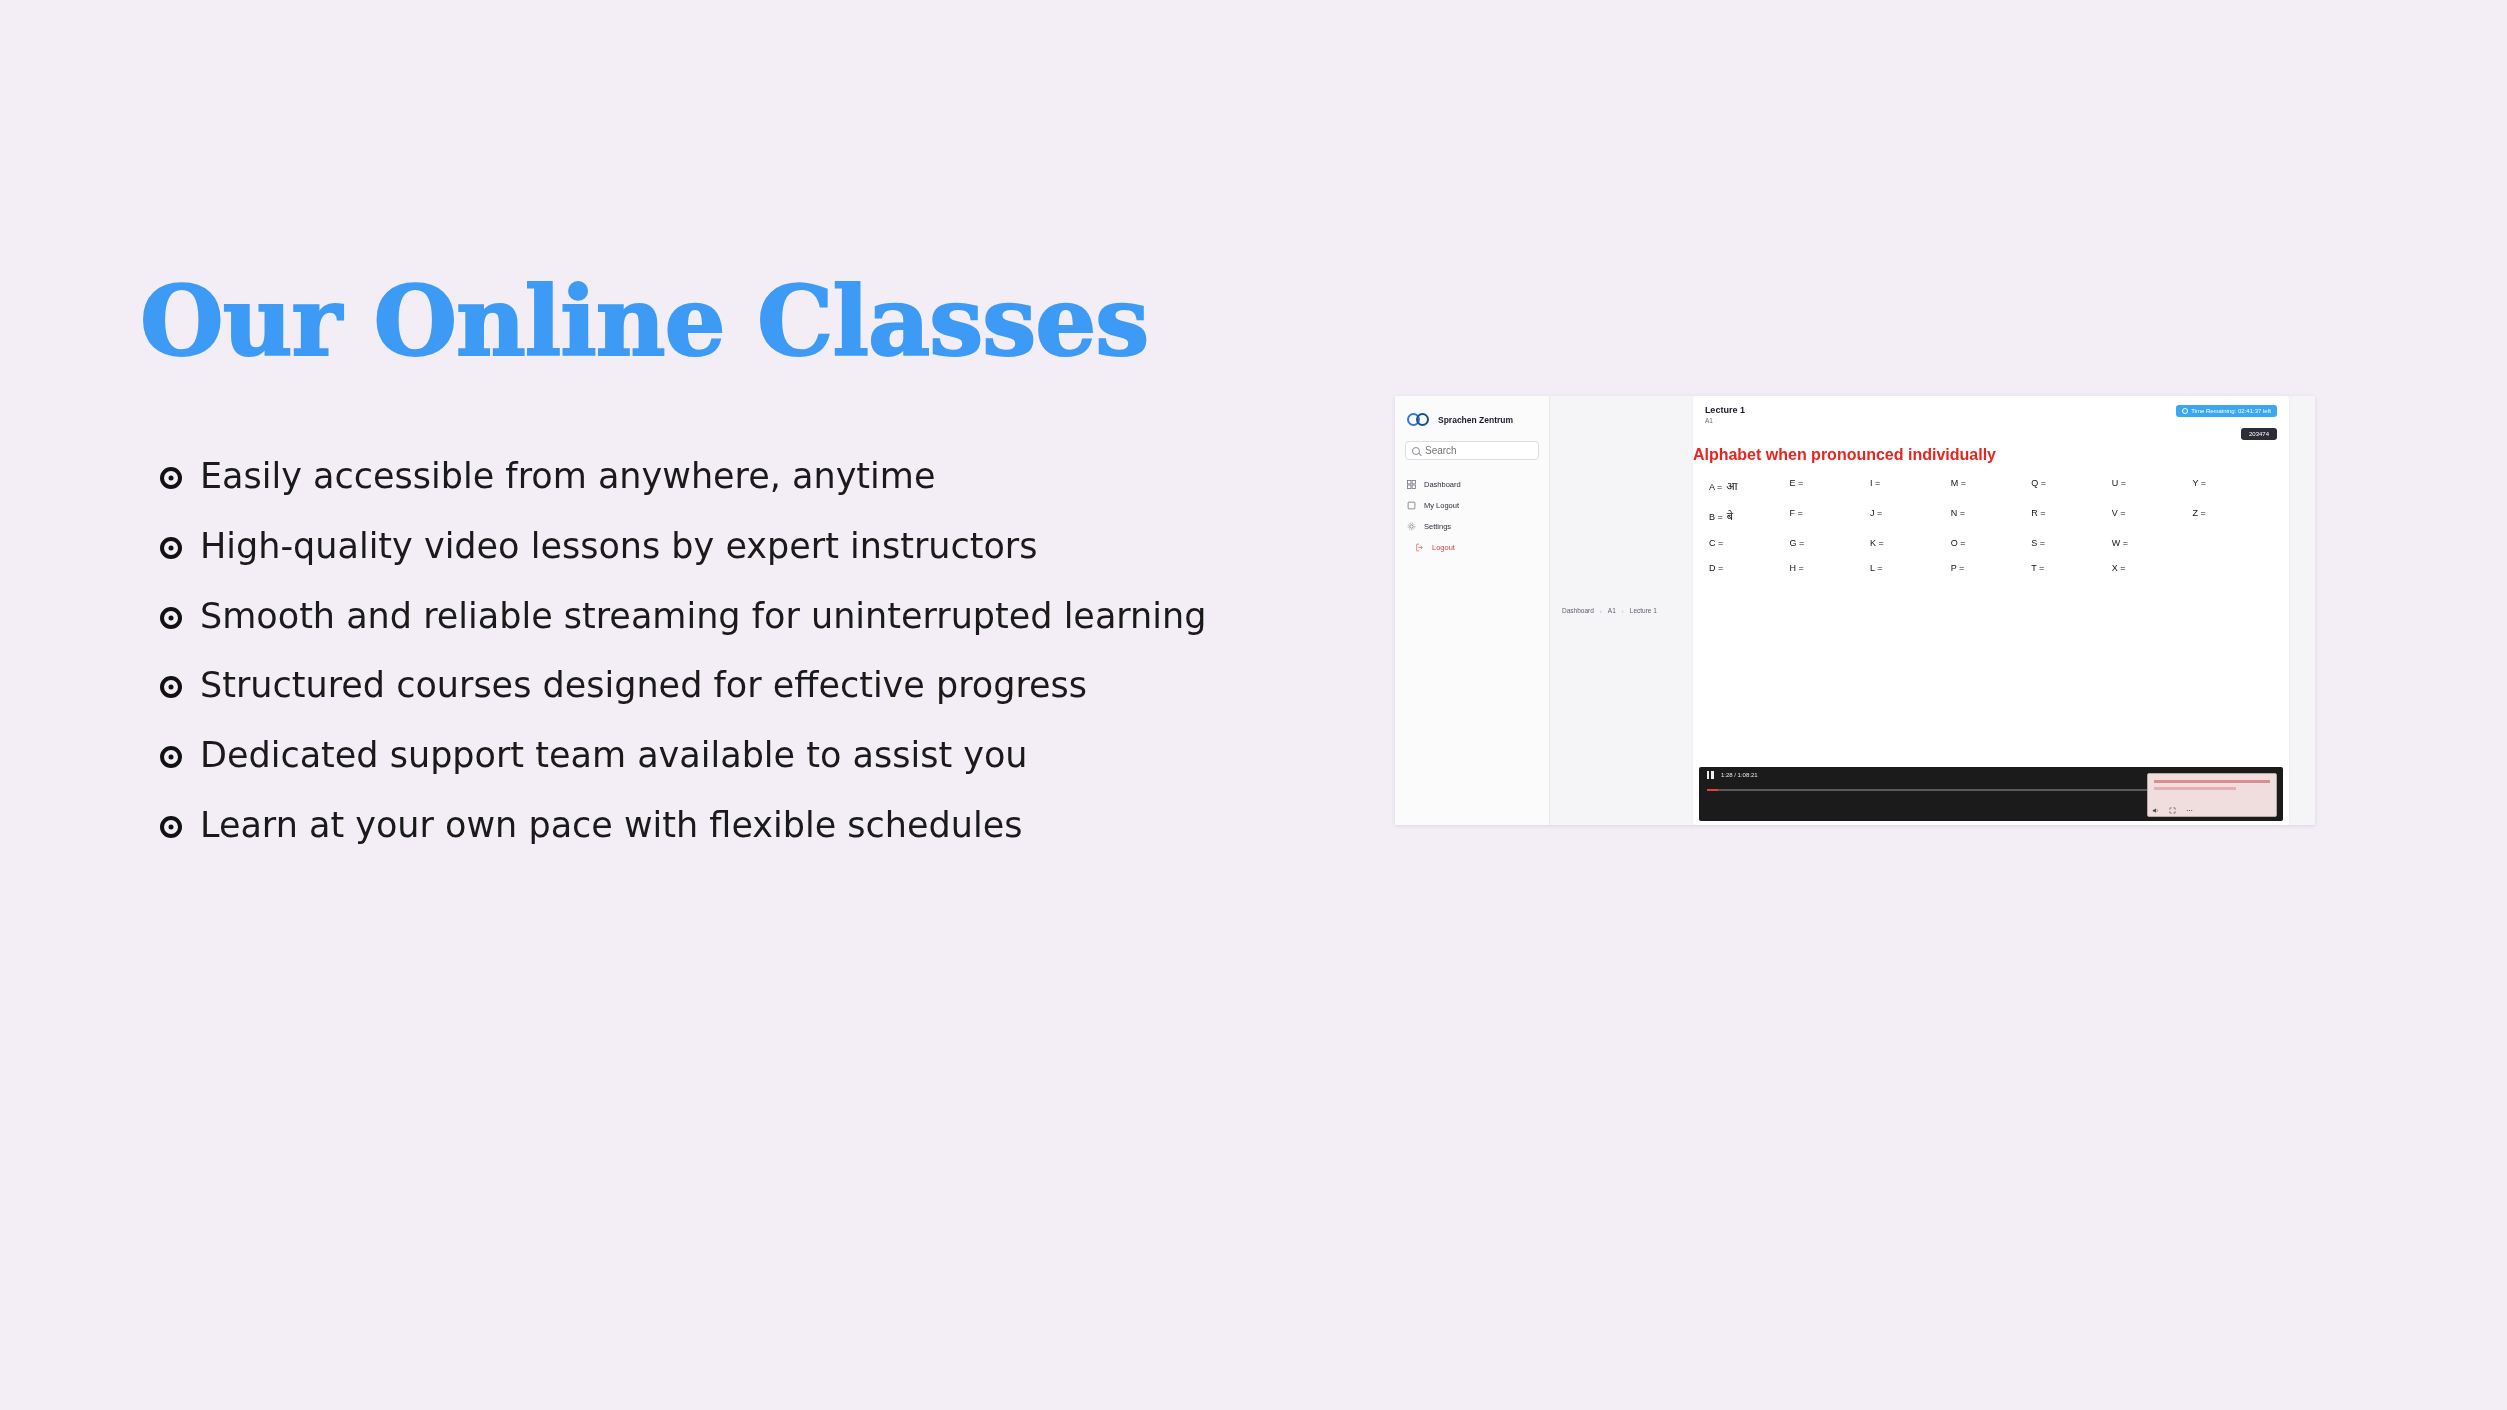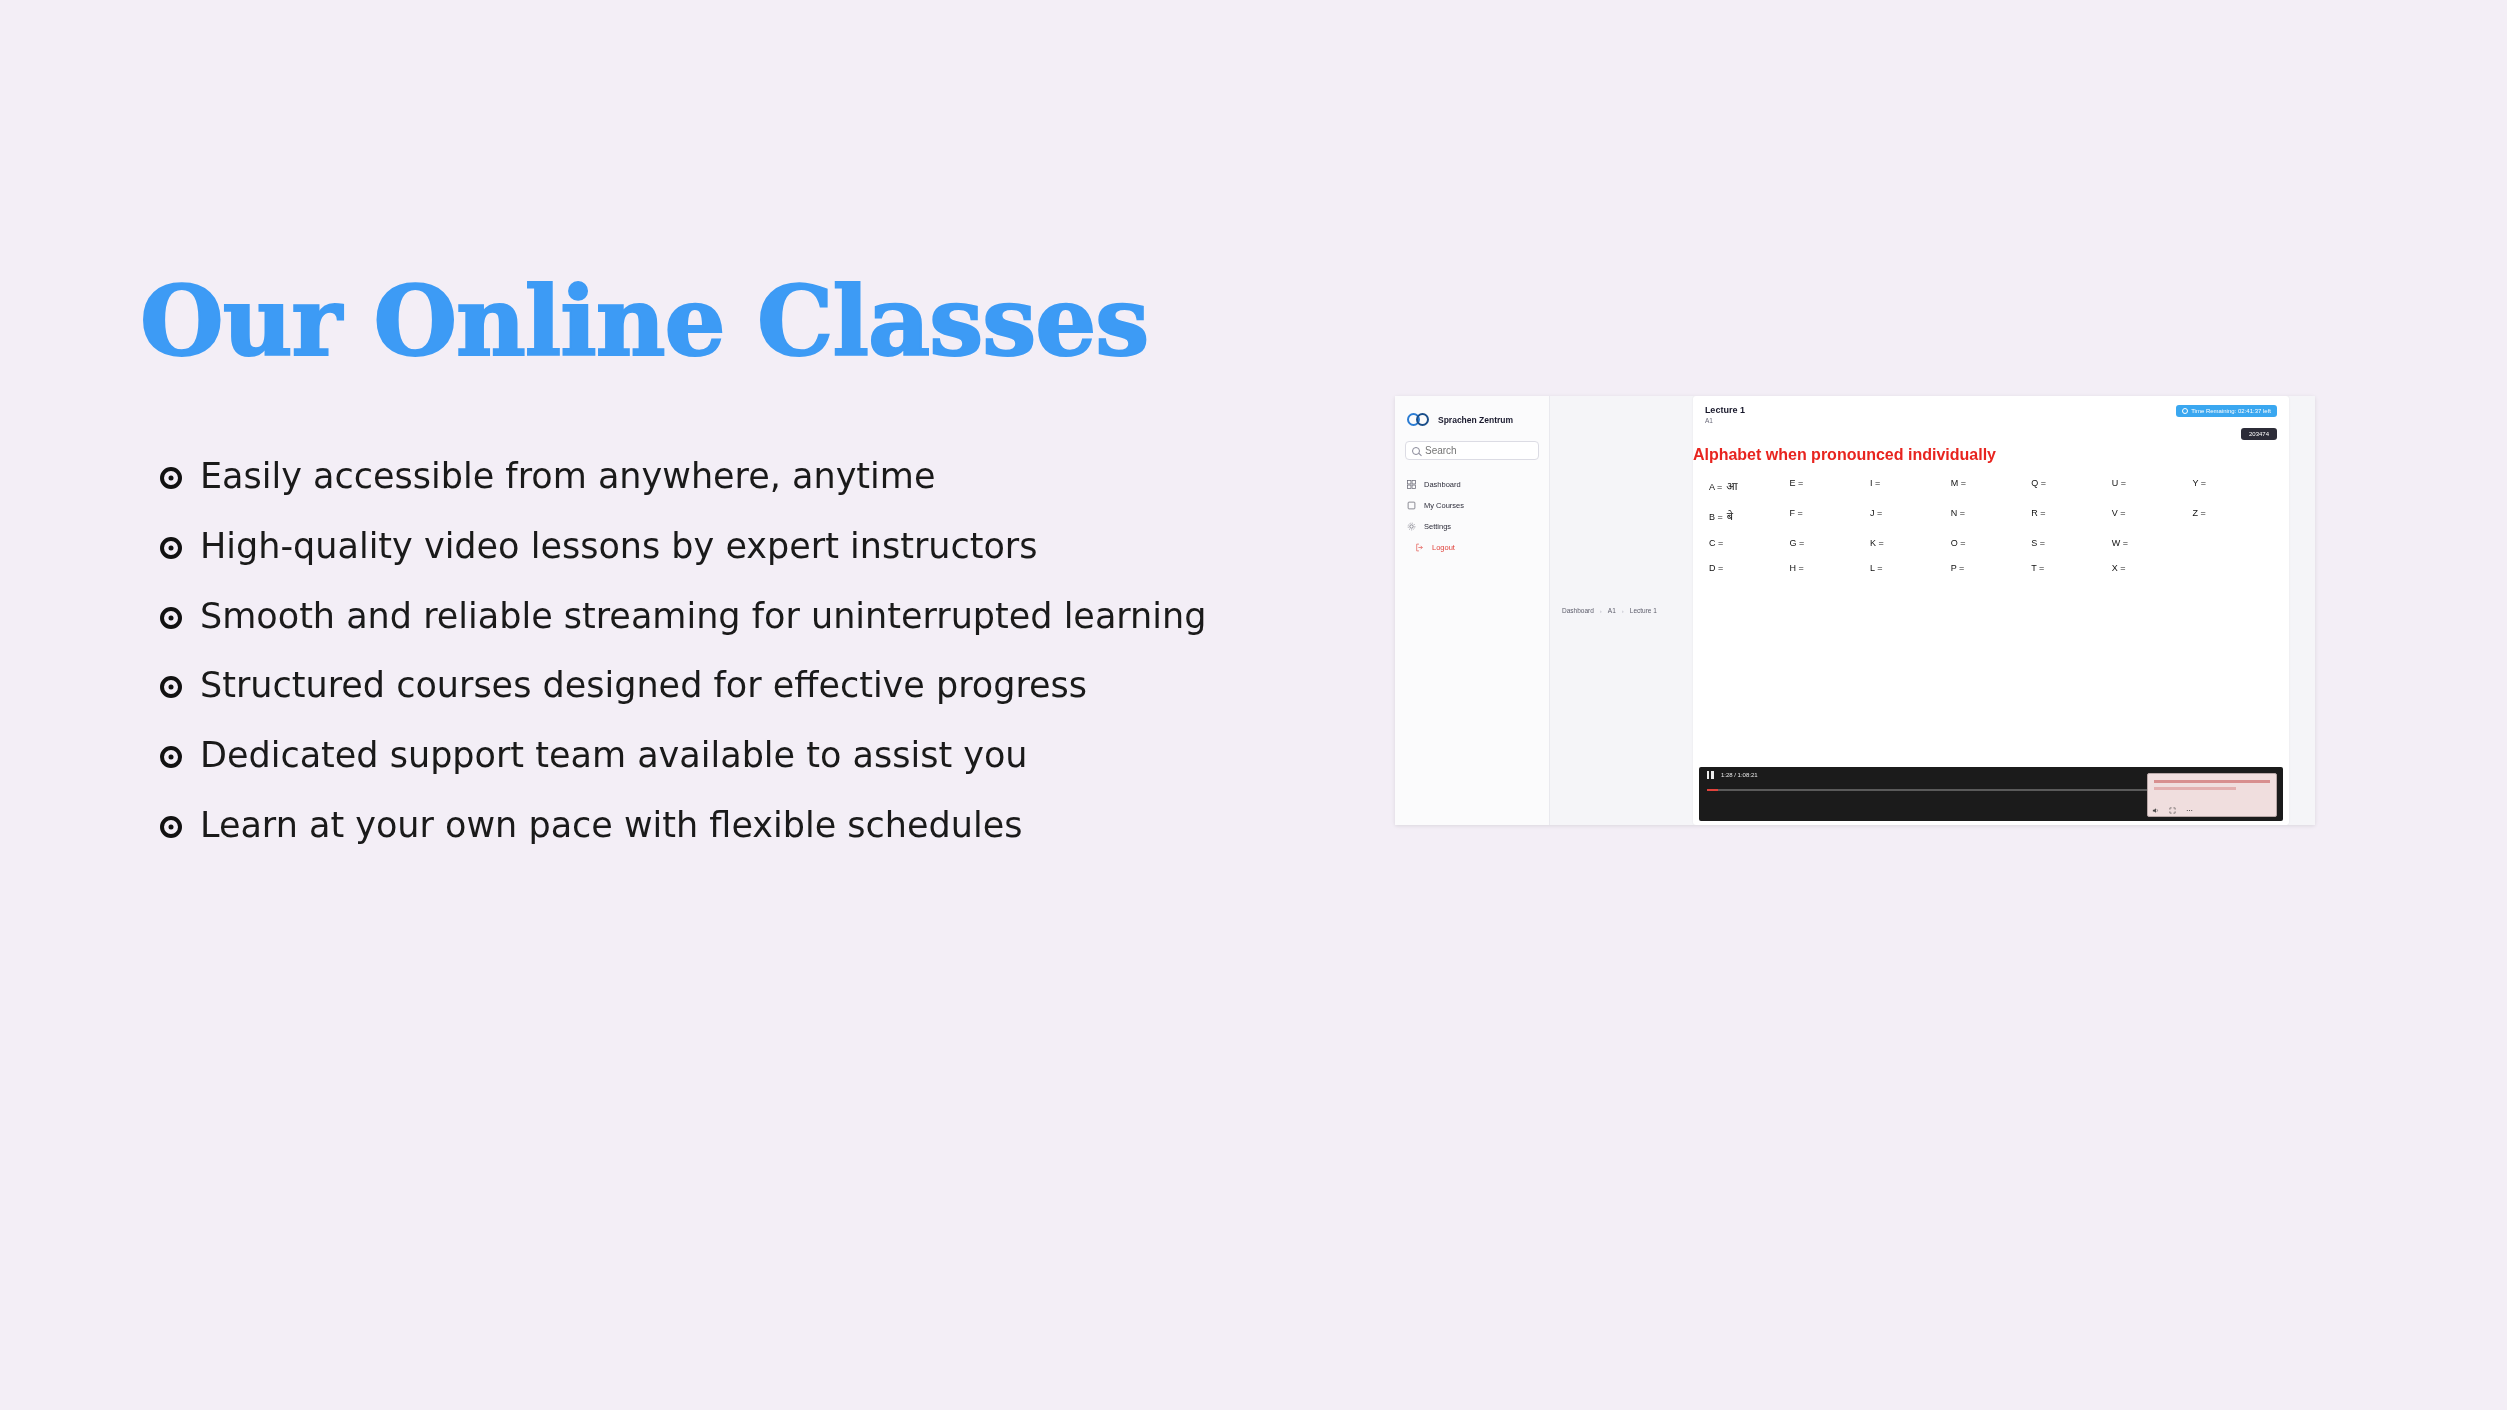--- a/index.html
+++ b/index.html
@@ -370,21 +370,21 @@
             <rect x="1" y="9" width="6" height="6" fill="none" stroke="#4b4b5a" stroke-width="1.4"></rect>
             <rect x="9" y="9" width="6" height="6" fill="none" stroke="#4b4b5a" stroke-width="1.4"></rect>
           </svg>
         <span>Dashboard</span>
       </div>
 
       <div class="nav-item">
         <svg class="nav-ico" viewBox="0 0 16 16">
             <rect x="2" y="2" width="12" height="12" rx="1.5" fill="none" stroke="#4b4b5a" stroke-width="1.4"></rect>
           </svg>
-        <span>My Courses</span>
+        <span>My Logout</span>
       </div>
 
       <div class="nav-item">
         <svg class="nav-ico" viewBox="0 0 16 16">
             <circle cx="8" cy="8" r="3" fill="none" stroke="#4b4b5a" stroke-width="1.4"></circle>
             <circle cx="8" cy="8" r="6" fill="none" stroke="#4b4b5a" stroke-width="1.1" stroke-dasharray="2 2"></circle>
           </svg>
         <span>Settings</span>
       </div>
 

